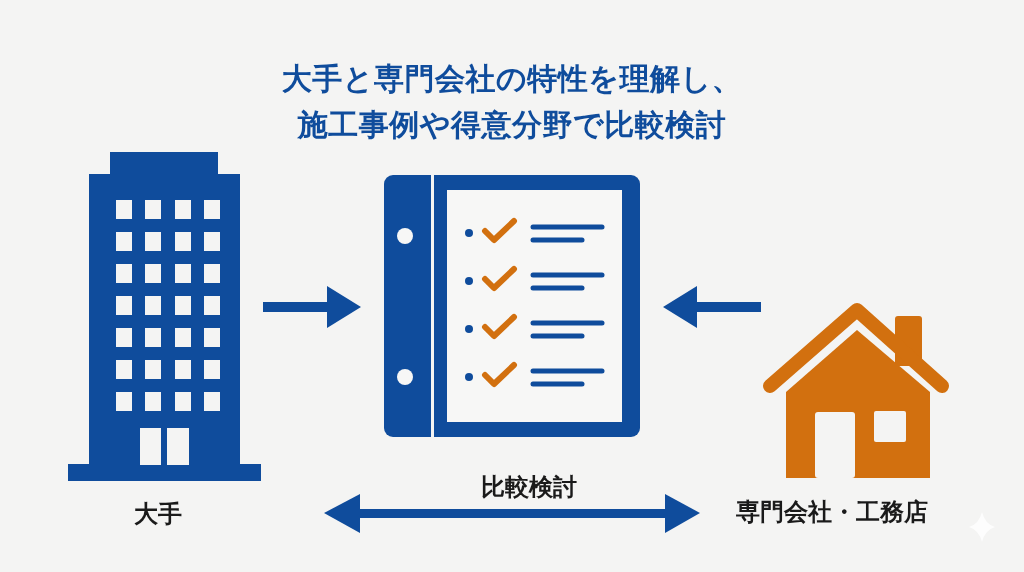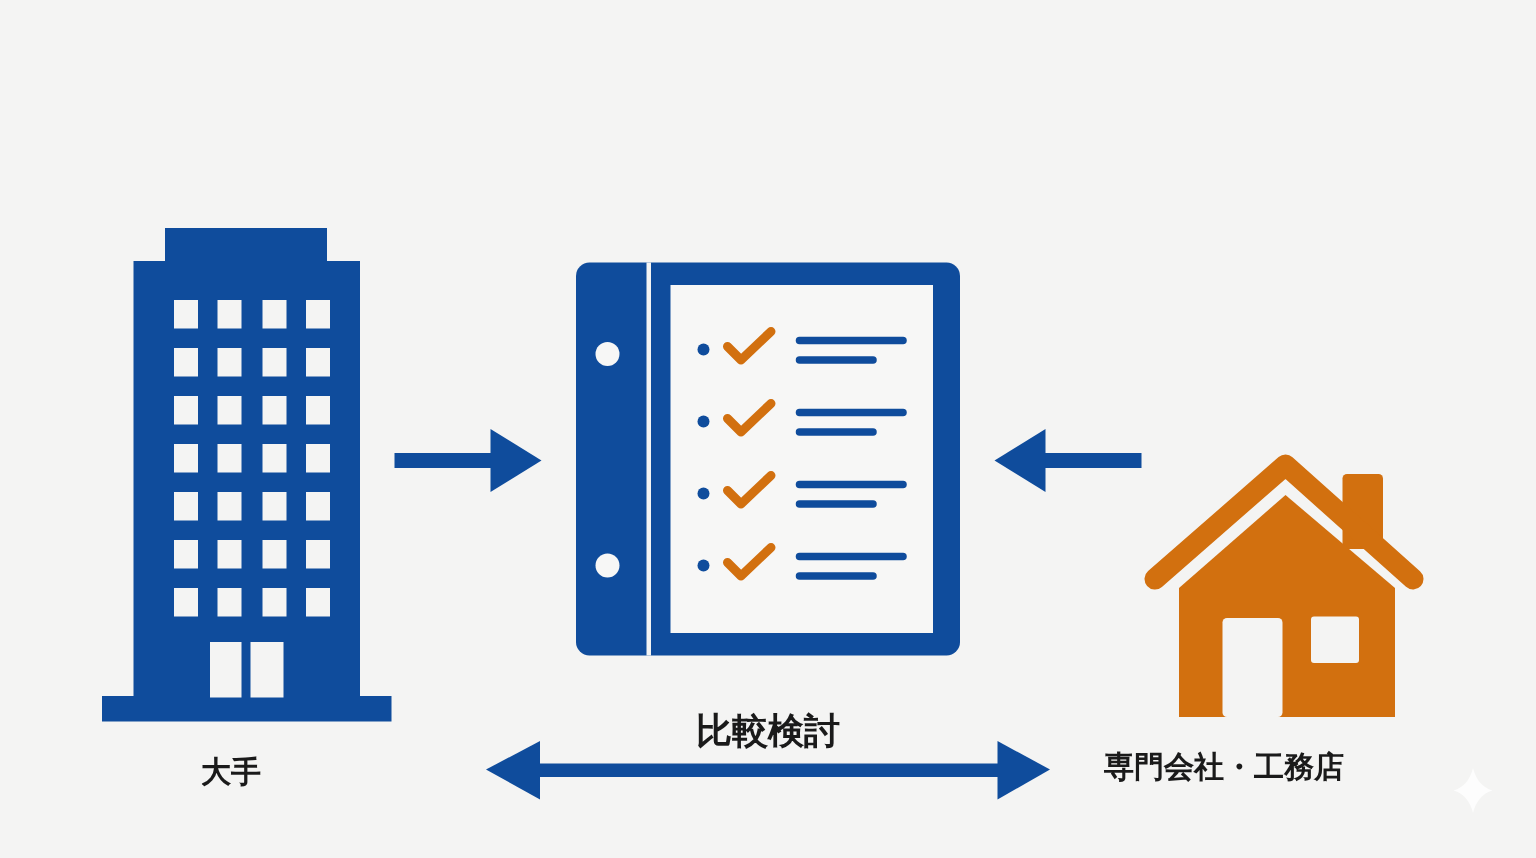--- a/index.html
+++ b/index.html
@@ -11,31 +11,33 @@
   }
   .title {
     position: absolute; left: 0; top: 56px; width: 1024px;
     text-align: center; color: #0f4c9c; font-weight: bold;
     font-size: 30px; line-height: 46px; letter-spacing: 0.5px;
   }
   .title div { white-space: nowrap; }
   svg.stage { position: absolute; left: 0; top: 0; }
   .label {
     position: absolute; color: #1a1a1a; font-weight: bold;
-    font-size: 20px; line-height: 30px; white-space: nowrap;
+    font-size: 24px; line-height: 30px; white-space: nowrap;
   }
   .lbl-large { left: 134px; top: 499px; }
   .lbl-compare { left: 0; width: 1024px; text-align: center; top: 472px; font-size: 24px; padding-left: 0; }
-  .lbl-compare span { position: relative; left: 0; }
+  .lbl-compare span { position: relative; left: 17px; }
   .lbl-special { left: 736px; top: 499px; font-family: Liberation Mono, monospace; }
 </style>
 </head>
 <body>
 
 <div class="title">
+  <div>大手と専門会社の特性を理解し、</div>
+  <div>施工事例や得意分野で比較検討</div>
 </div>
 
 <svg class="stage" width="1024" height="572" viewBox="0 0 1024 572" xmlns="http://www.w3.org/2000/svg">
 
   <g fill="#0f4c9c">
     <rect x="110" y="152" width="108" height="24"></rect>
     <rect x="89" y="174" width="151" height="292"></rect>
     <rect x="68" y="464" width="193" height="17"></rect>
     <g fill="#f4f4f3">
 

